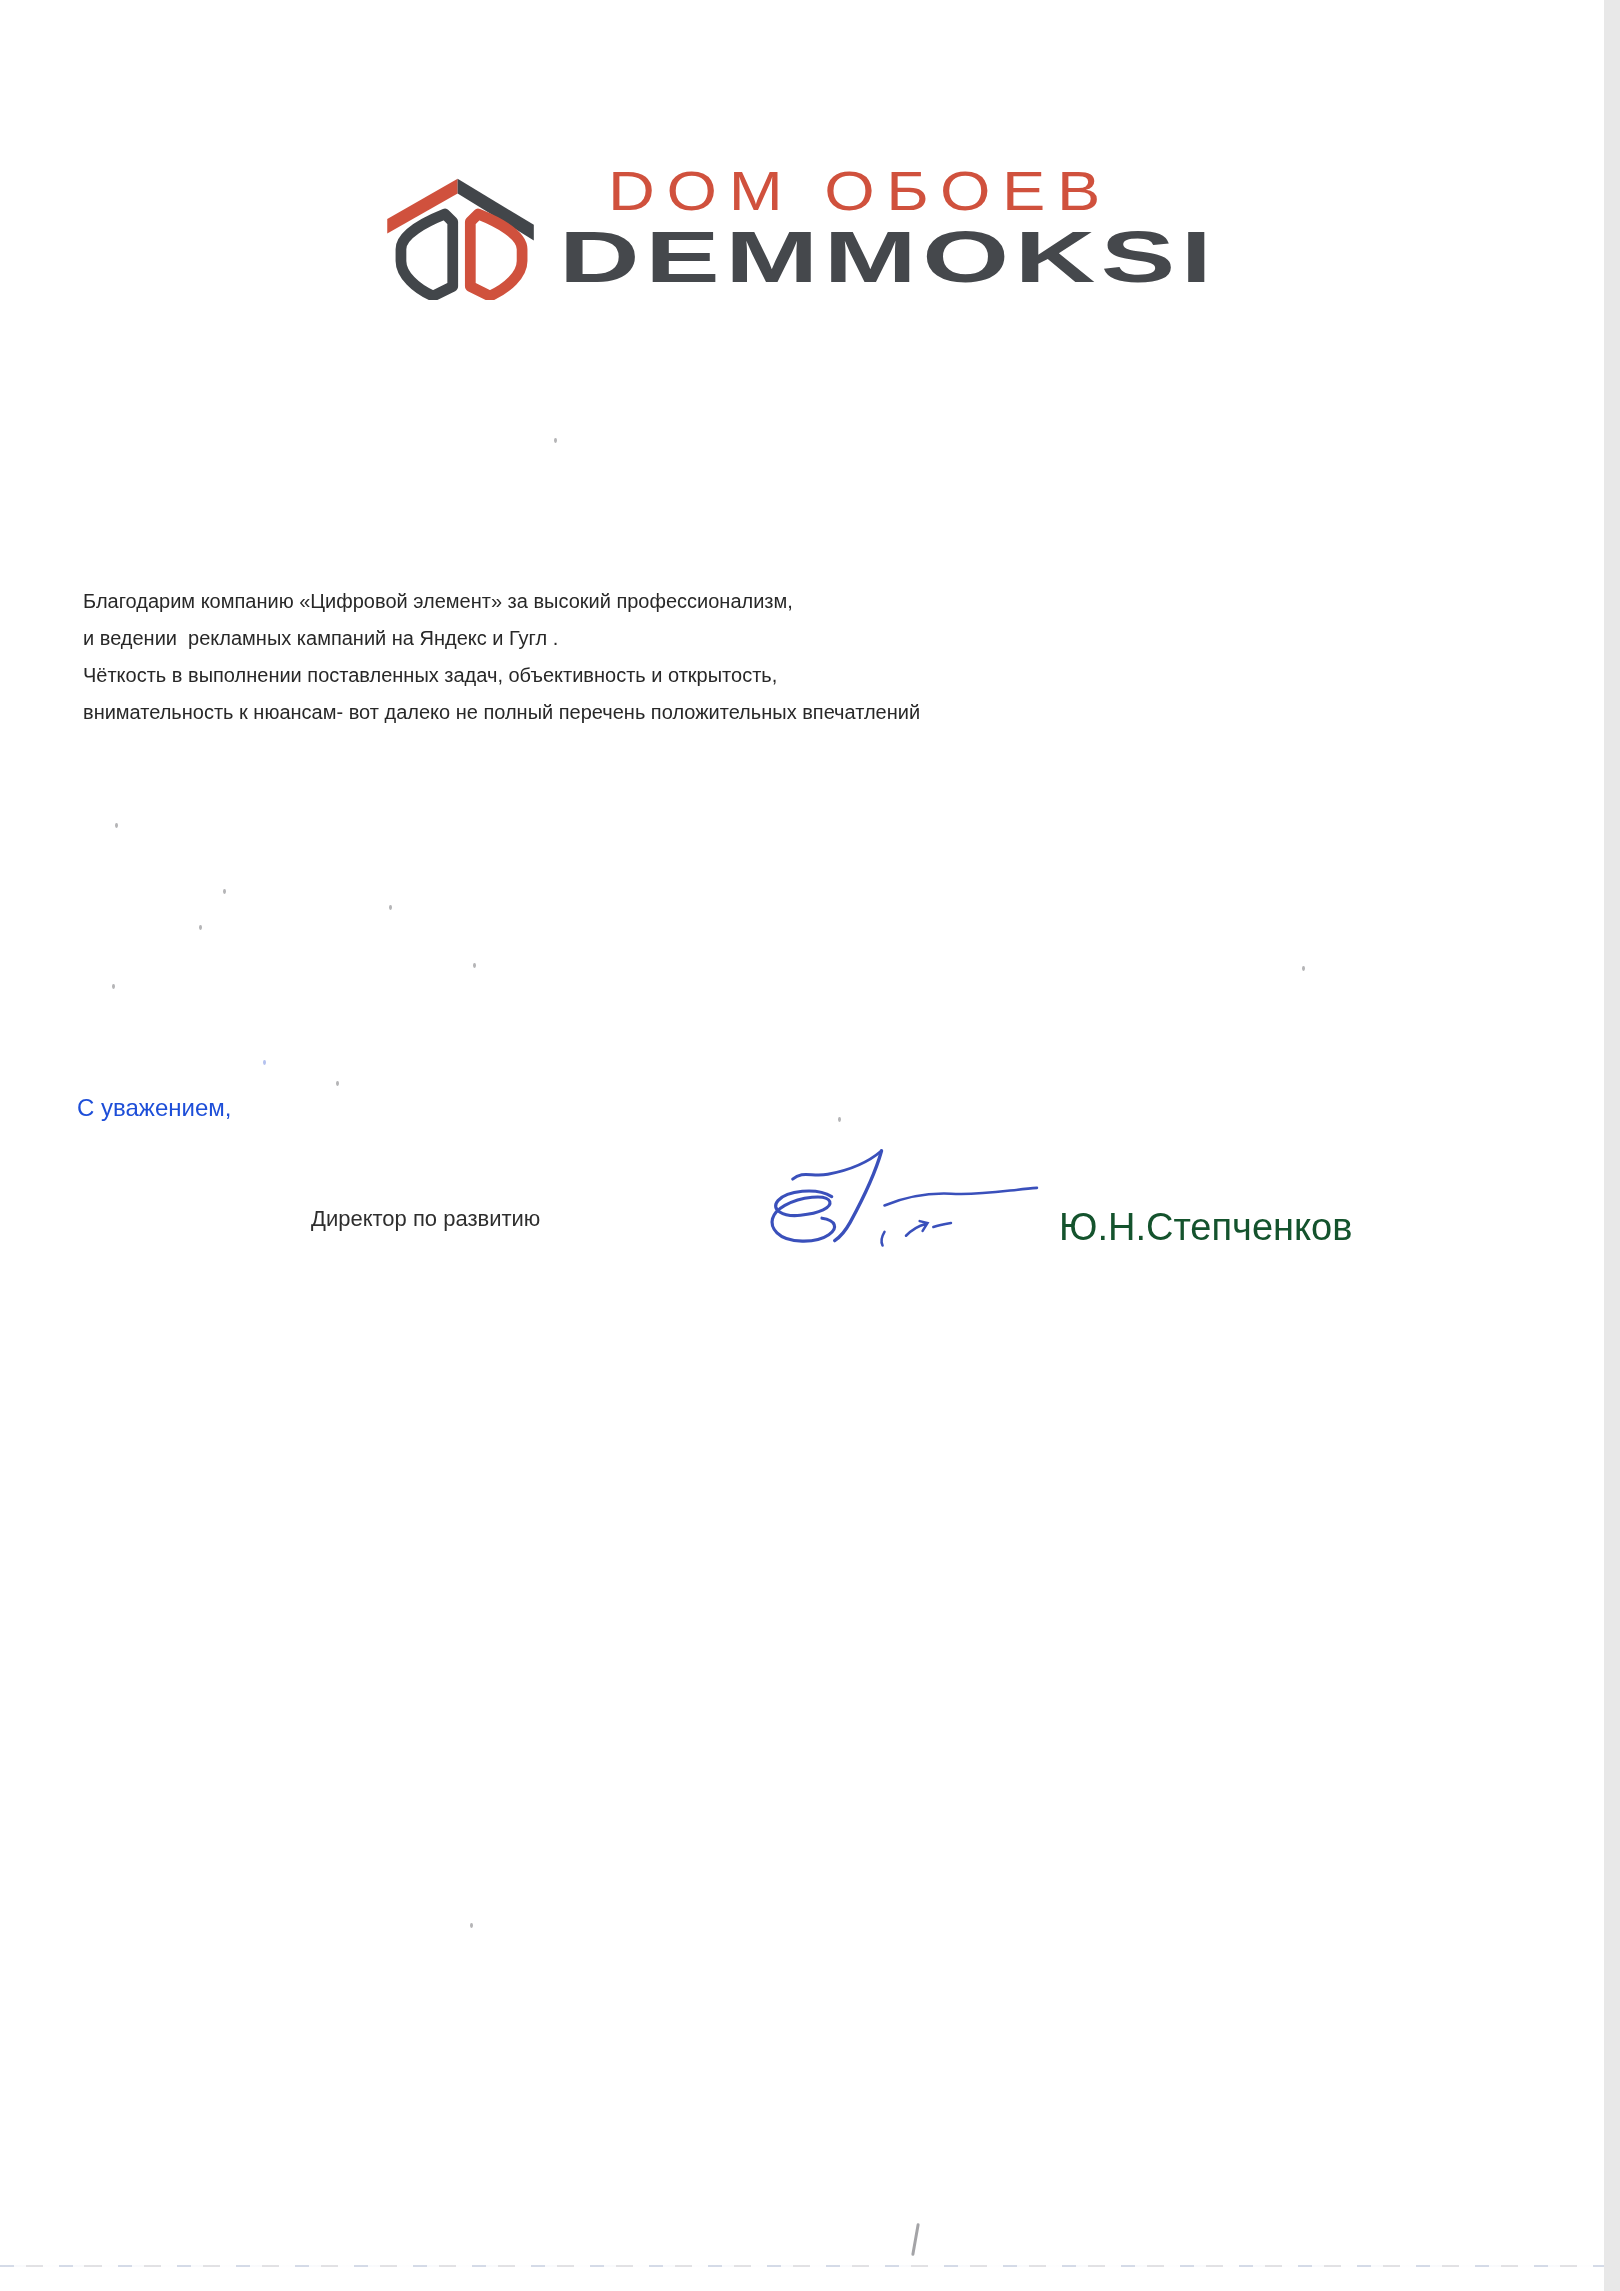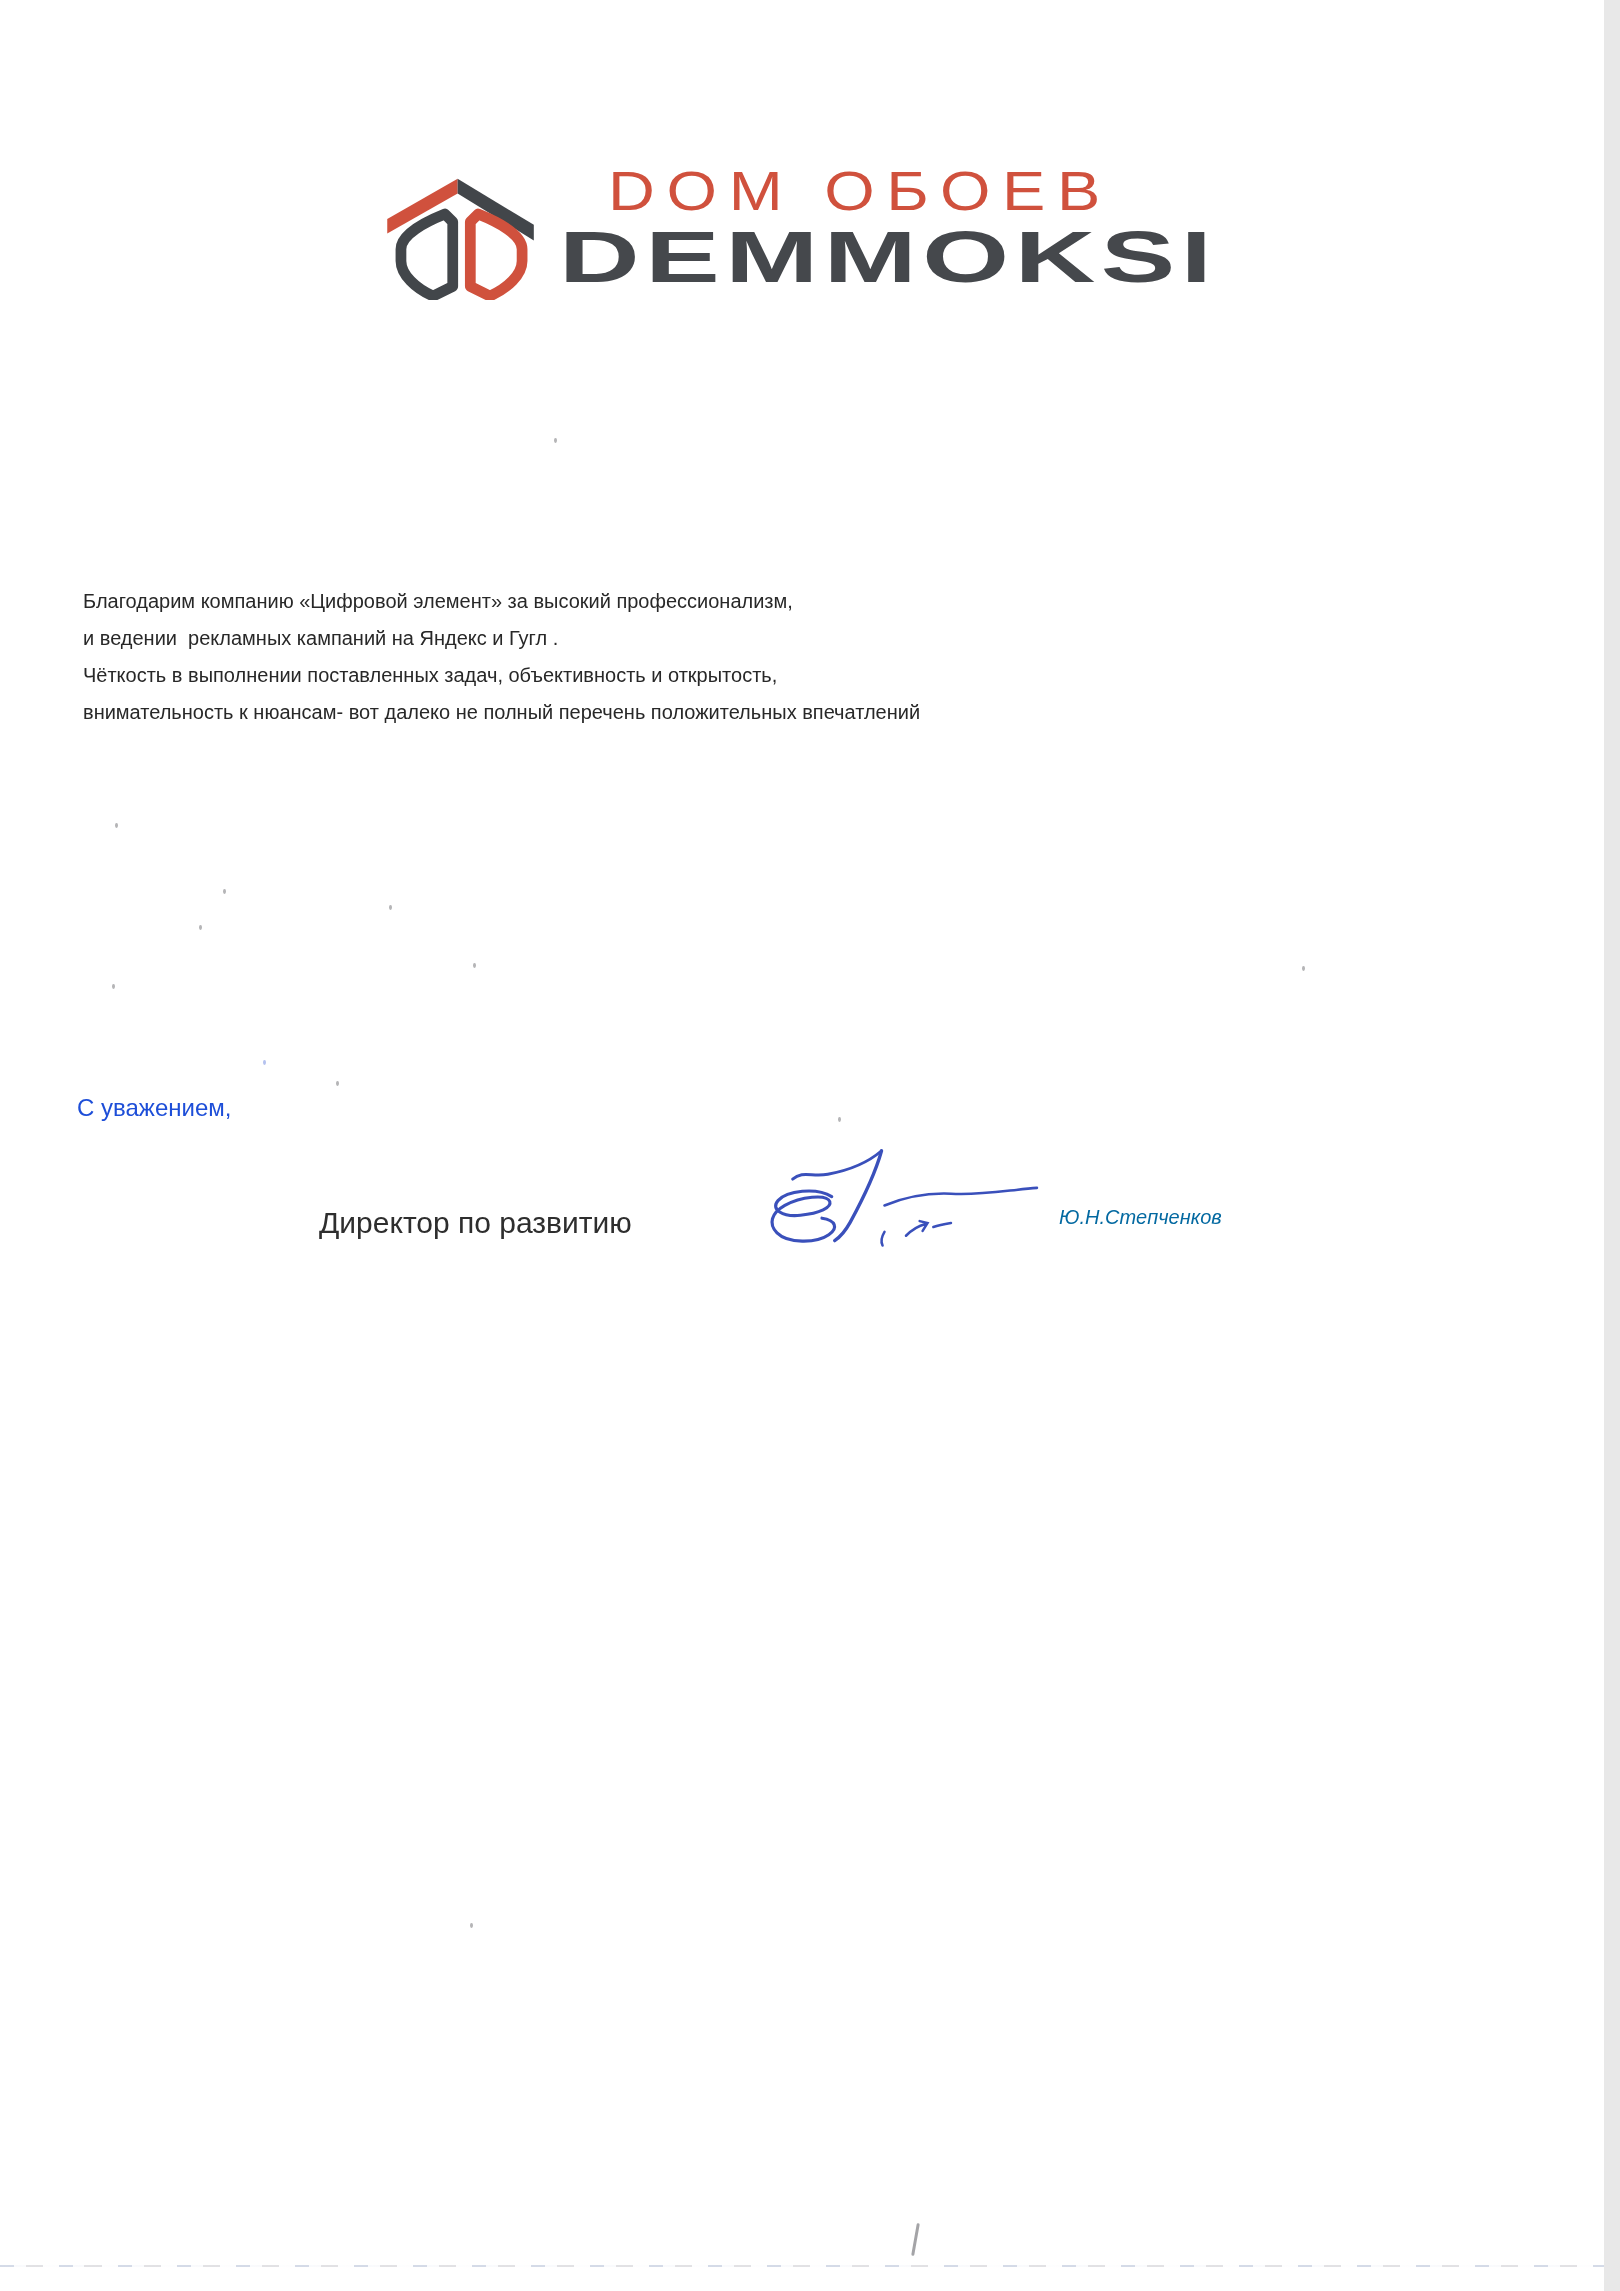--- a/index.html
+++ b/index.html
@@ -65,32 +65,31 @@
     position: absolute;
     left: 77px;
     top: 1094px;
     font-size: 24px;
     color: #1d4ed8;
   }
 
   
   .sig-title {
     position: absolute;
-    left: 319px;
+    left: 311px;
     top: 1206px;
-    font-size: 30px;
+    font-size: 22px;
     color: #2e2e2e;
   }
   .sig-name {
     position: absolute;
     left: 1059px;
     top: 1206px;
-    font-size: 20px;
-    color: #0369a1;
-    font-style: italic;
+    font-size: 38px;
+    color: #14532d;
   }
   .signature-svg {
     position: absolute;
     left: 763px;
     top: 1140px;
     width: 286px;
     height: 129px;
   }
 
   

